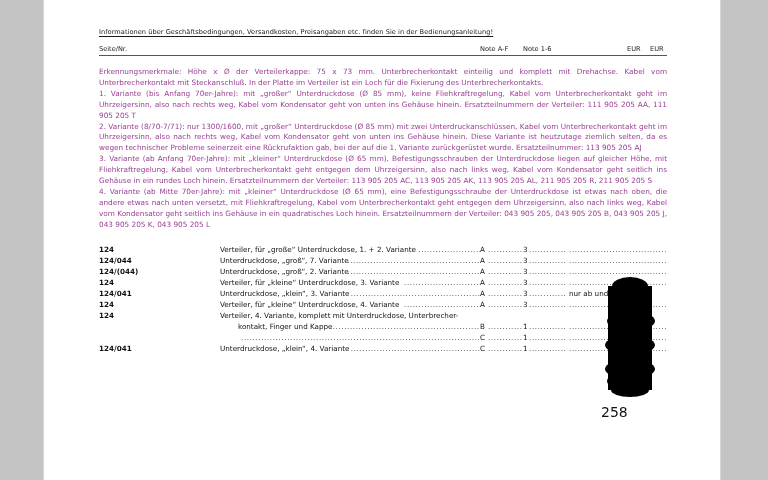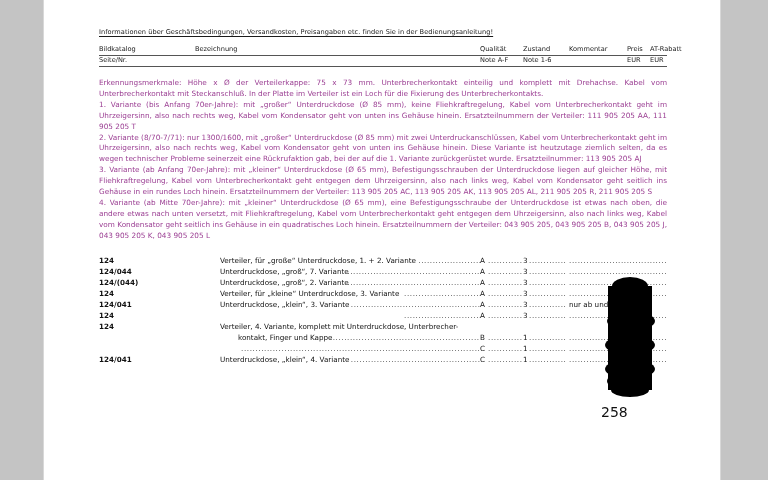--- a/index.html
+++ b/index.html
@@ -176,29 +176,20 @@
 <body>
 
 <div class="viewer">
   <div class="page-sheet">
     <div class="page-inner">
 
       <div class="notice">Informationen über Geschäftsbedingungen, Versandkosten, Preisangaben etc. finden Sie in der Bedienungsanleitung!</div>
 
       <div class="colhead">
         <div class="colhead-row">
-          <span class="c-bildkatalog">Bildkatalog</span>
-          <span class="c-bezeichnung">Bezeichnung</span>
-          <span class="c-qualitaet">Qualität</span>
-          <span class="c-zustand">Zustand</span>
-          <span class="c-kommentar">Kommentar</span>
-          <span class="c-preis">Preis</span>
-          <span class="c-atrabatt">AT-Rabatt</span>
-        </div>
-        <div class="colhead-row">
           <span class="c-seitenr">Seite/Nr.</span>
           <span class="c-notaf">Note A-F</span>
           <span class="c-not16">Note 1-6</span>
           <span class="c-eur1">EUR</span>
           <span class="c-eur2">EUR</span>
         </div>
       </div>
 
 
       <div class="desc">
@@ -255,20 +246,21 @@
             <span class="desccell">Unterdruckdose, „klein“, 3. Variante</span>
             <span class="leader" style="left: 251.8px; width: 129.2px;">................................................................................................................................................................................................................................................................................................................................................................................................................</span>
             <span class="qual" style="left: 381px;">A</span>
             <span class="leader" style="left: 389px; width: 35px;">................................................................................................................................................................................................................................................................................................................................................................................................................</span>
             <span class="zust" style="left: 424px;">3</span>
             <span class="leader" style="left: 430px; width: 38px;">................................................................................................................................................................................................................................................................................................................................................................................................................</span>
             <span class="komm" style="left: 470px;">nur ab und zu lieferbar</span>
           </div>
           <div class="lrow">
             <span class="num">124</span>
+            <span class="desccell">Verteiler, für „kleine“ Unterdruckdose, 4. Variante</span>
             <span class="leader" style="left: 305.05px; width: 75.95px;">................................................................................................................................................................................................................................................................................................................................................................................................................</span>
             <span class="qual" style="left: 381px;">A</span>
             <span class="leader" style="left: 389px; width: 35px;">................................................................................................................................................................................................................................................................................................................................................................................................................</span>
             <span class="zust" style="left: 424px;">3</span>
             <span class="leader" style="left: 430px; width: 38px;">................................................................................................................................................................................................................................................................................................................................................................................................................</span>
             <span class="tail" style="left: 470px; width: 98px;">................................................................................................................................................................................................................................................................................................................................................................................................................</span>
           </div>
           <div class="lrow">
             <span class="num">124</span>
             <span class="desccell">Verteiler, 4. Variante, komplett mit Unterdruckdose, Unterbrecher-</span>

